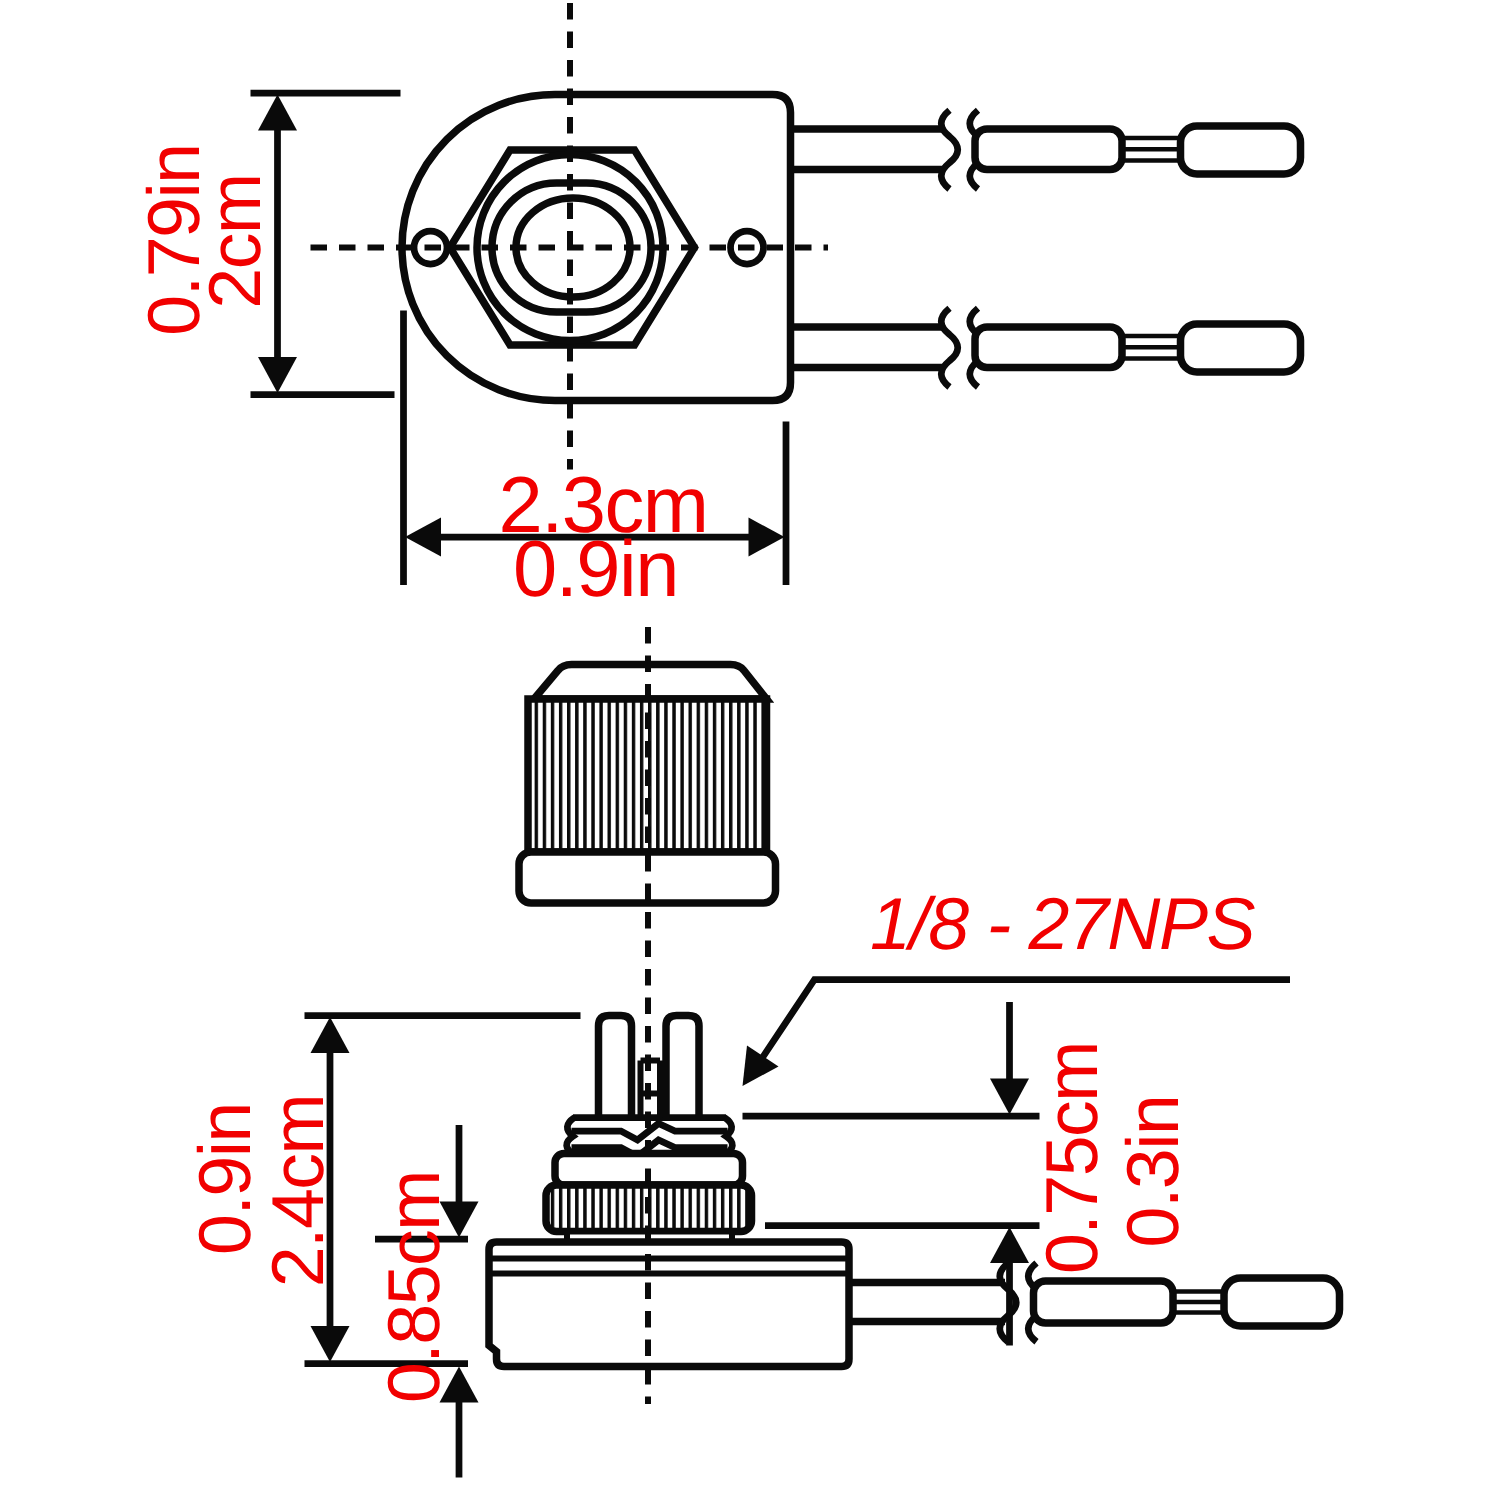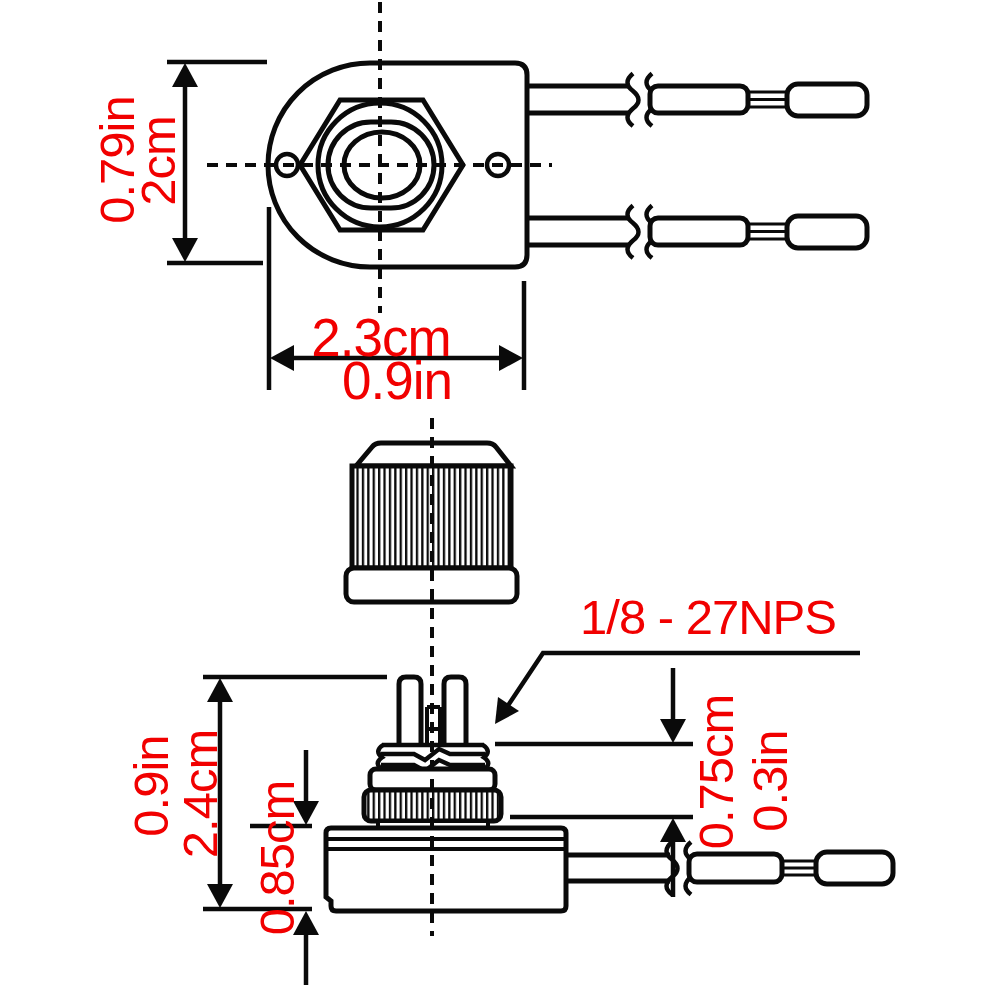--- a/index.html
+++ b/index.html
@@ -169,24 +169,24 @@
     <g>
       <path d="M 860,653 H 543 L 501,716"></path>
       <polygon fill="#0a0a0a" stroke="none" points="495,724 519,711 498,697"></polygon>
     </g>
   </g>
 </svg>
 
 <div class="dim-label rot" style="left:117px;top:160px;">0.79in</div>
 <div class="dim-label rot" style="left:158px;top:161px;">2cm</div>
 
-<div class="dim-label big" style="left:381px;top:337px;">2.3cm</div>
+<div class="dim-label big" style="left:402px;top:337px;">2.3cm</div>
 <div class="dim-label big" style="left:397px;top:380px;">0.9in</div>
 
-<div class="dim-label" style="left:708px;top:617px;">1/8 - 27NPS</div>
+<div class="dim-label" style="left:708px;top:617px;font-style:italic;">1/8 - 27NPS</div>
 
 <div class="dim-label rot" style="left:151px;top:786px;">0.9in</div>
 <div class="dim-label rot" style="left:200px;top:794px;">2.4cm</div>
 
 <div class="dim-label rot" style="left:277px;top:858px;">0.85cm</div>
 
 <div class="dim-label rot" style="left:716px;top:772px;">0.75cm</div>
 <div class="dim-label rot" style="left:770px;top:781px;">0.3in</div>
 
 </div>

